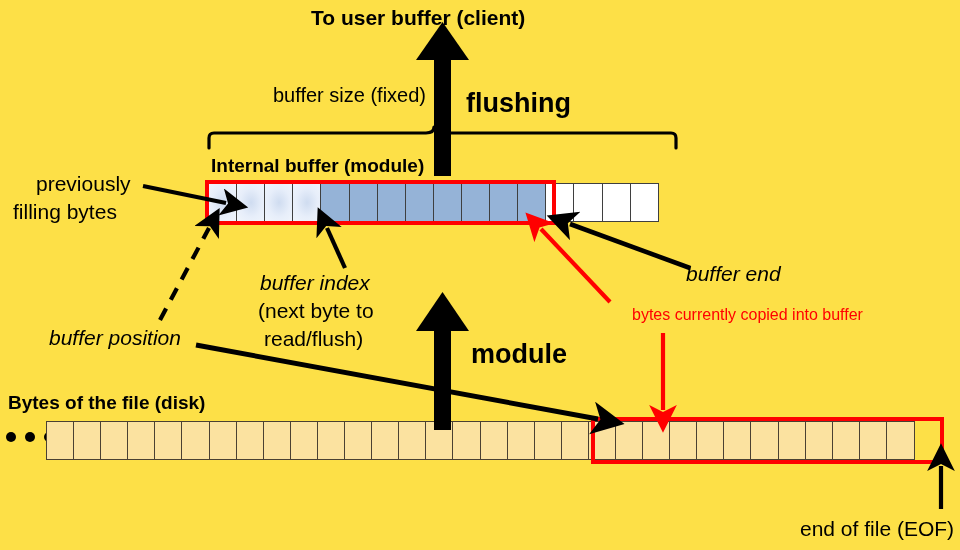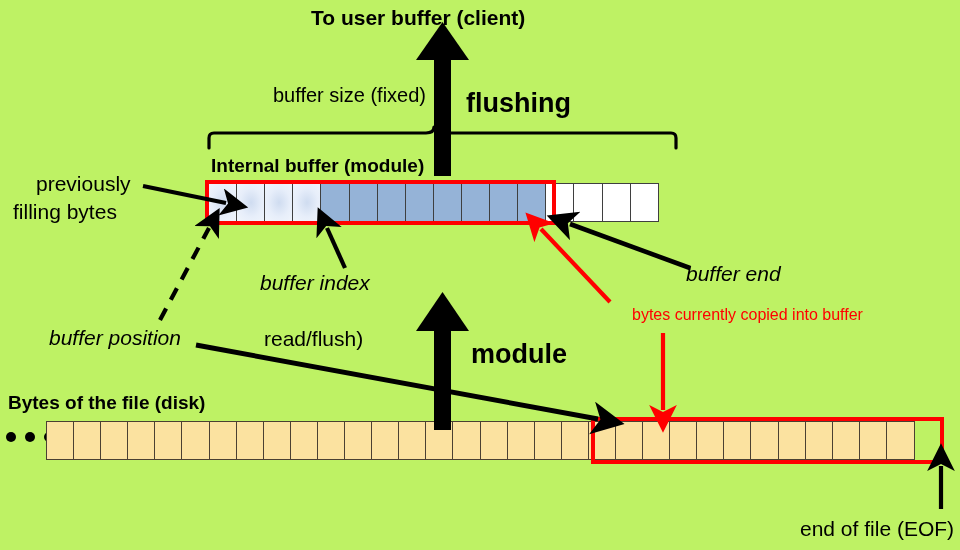--- a/index.html
+++ b/index.html
@@ -4,21 +4,21 @@
 <style>
   html, body {
     margin: 0;
     padding: 0;
     background: #ffffff;
   }
   #stage {
     position: relative;
     width: 960px;
     height: 550px;
-    background: #bef264;
+    background: #fde047;
     overflow: hidden;
     font-family: "Liberation Sans", sans-serif;
     color: #000000;
   }
   .txt {
     position: absolute;
     white-space: pre;
     line-height: 1.18;
     color: #000;
   }
@@ -223,20 +223,21 @@
   <div class="txt bold" style="left:466px; top:88px; font-size:27px;">flushing</div>
 
   <div class="txt bold" style="left:211px; top:155px; font-size:19px;text-align:right;">Internal buffer (module)</div>
 
   <div class="txt" style="left:36px; top:172px; font-size:21px;">previously</div>
   <div class="txt" style="left:13px; top:200px; font-size:21px;">filling bytes</div>
 
   <div class="txt ital" style="left:49px; top:326px; font-size:21px;">buffer position</div>
 
   <div class="txt ital" style="left:260px; top:271px; font-size:21px;">buffer index</div>
+  <div class="txt" style="left:258px; top:299px; font-size:21px;">(next byte to</div>
   <div class="txt" style="left:264px; top:327px; font-size:21px;">read/flush)</div>
 
   <div class="txt ital" style="left:686px; top:262px; font-size:21px;">buffer end</div>
 
   <div class="txt red" style="left:600px; top:306px; font-size:16px;margin-left:32px;">bytes currently copied into buffer</div>
 
   <div class="txt bold" style="left:471px; top:339px; font-size:27px;">module</div>
 
   <div class="txt bold" style="left:8px; top:392px; font-size:19px;">Bytes of the file (disk)</div>
 

